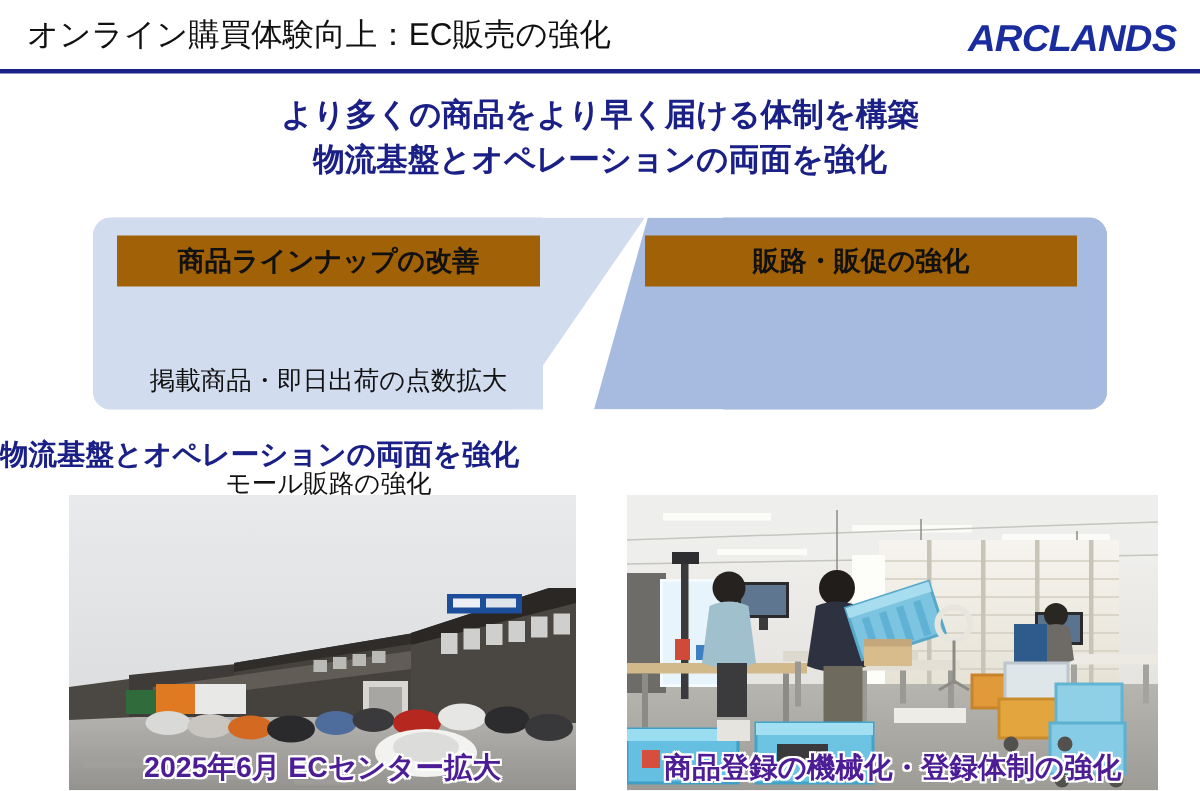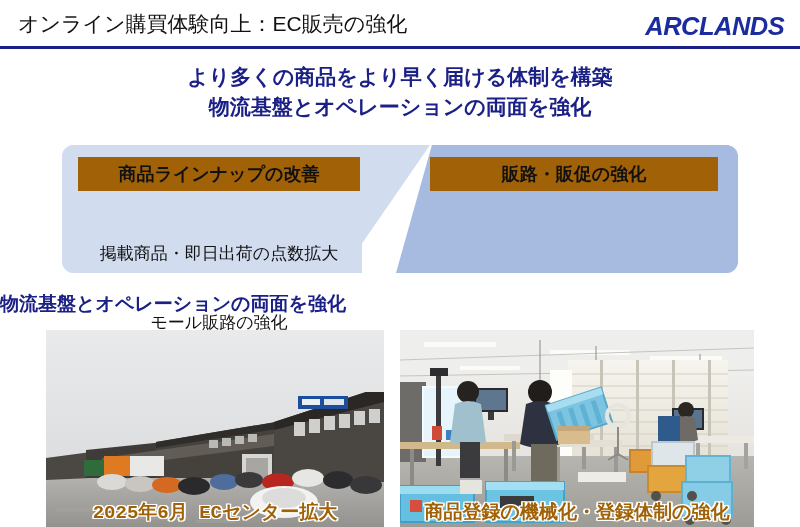--- a/index.html
+++ b/index.html
@@ -144,37 +144,36 @@
   }
 
   
   .photo-frame {
     position: absolute;
     top: 330px;
     height: 197px;
     overflow: hidden;
   }
   #photo-left  { left: 46px;  width: 338px; }
-  #photo-right { left: 400px; width: 354px; }
+  #photo-right { left: 418px; width: 354px; }
   .photo-frame svg { display: block; width: 100%; height: 100%; }
   .photo-caption {
     position: absolute;
     left: 0; bottom: 2px;
     width: 100%;
     text-align: center;
     font-size: 19px;
     font-weight: bold;
-    color: #a16207;
+    color: #4c1d95;
     white-space: nowrap;
     text-shadow:
       -1.4px -1.4px 0 #ffffff,  1.4px -1.4px 0 #ffffff,
       -1.4px  1.4px 0 #ffffff,  1.4px  1.4px 0 #ffffff,
       -1.4px 0 0 #ffffff, 1.4px 0 0 #ffffff,
        0 -1.4px 0 #ffffff, 0 1.4px 0 #ffffff;
-    font-family: Liberation Mono, monospace;
   }
 </style>
 </head>
 <body>
 
 <div id="header">
   <div id="slide-title">オンライン購買体験向上：EC販売の強化</div>
   <div id="brand-logo">ARCLANDS</div>
   <div id="header-rule"></div>
 </div>

